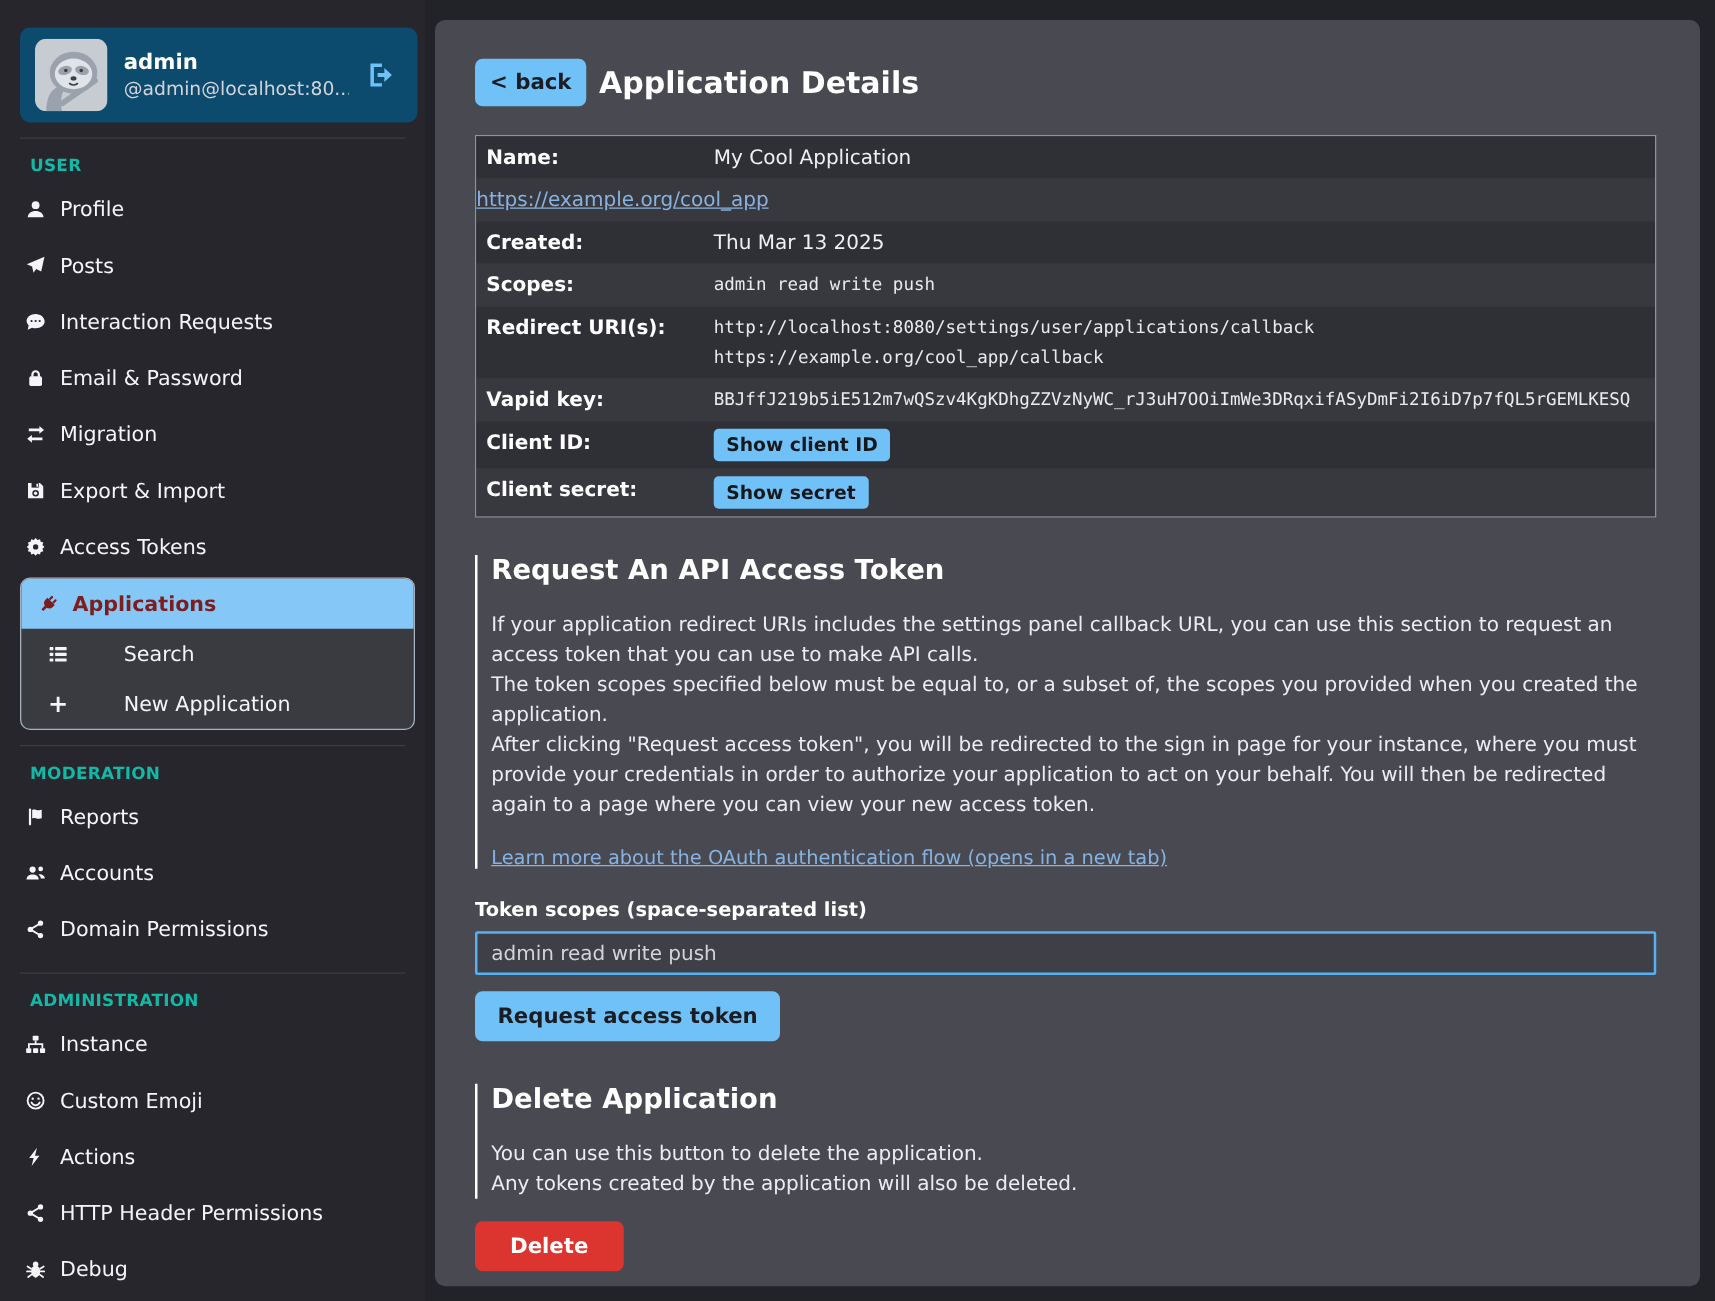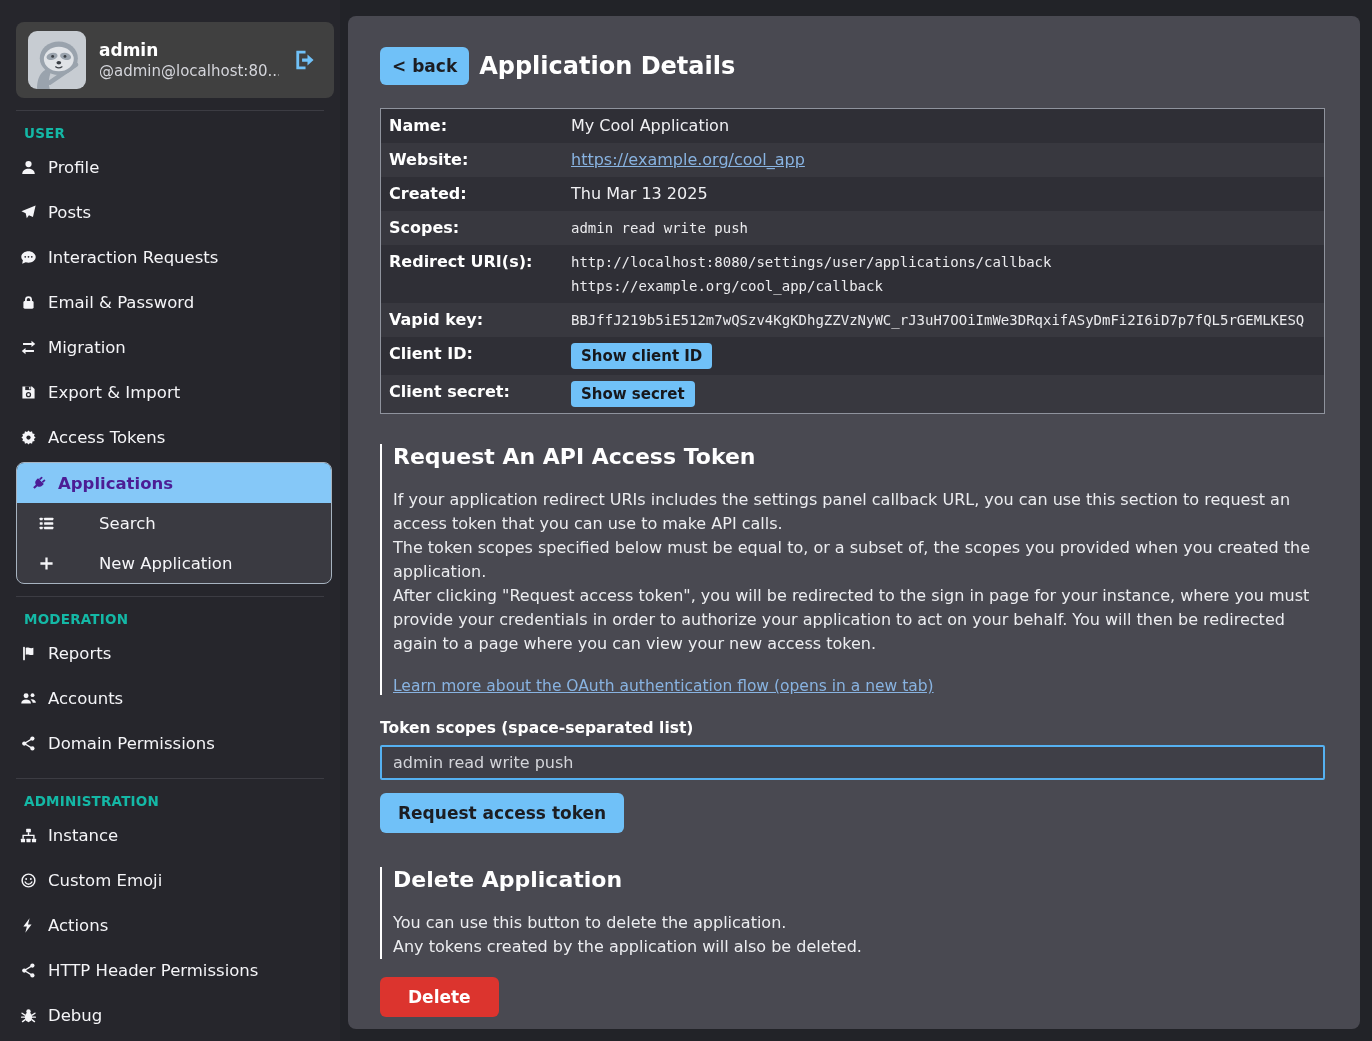--- a/index.html
+++ b/index.html
@@ -10,21 +10,21 @@
     -webkit-font-smoothing:antialiased;
   }
   .layout { display:flex; width:1372px; height:1041px; }
 
   
   .sidebar {
     width:340px; flex-shrink:0; background:#26262c;
     padding-top:22px; overflow:hidden; --cut:#26262c;
   }
   .user-card {
-    margin:0 6px 0 16px; height:76px; background:#404040;
+    margin:0 6px 0 16px; height:76px; background:#0c4a6e;
     border-radius:8px; display:flex; align-items:center; gap:13px;
     padding:27px 12px; cursor:pointer;
   }
   .avatar { width:58px; height:58px; flex-shrink:0; }
   .avatar svg { width:100%; height:100%; display:block; }
   .user-info { flex:1; min-width:0; }
   .user-name { color:#ffffff; font-weight:bold; font-size:17px; line-height:22px; }
   .user-handle { color:#d4d5db; font-size:15px; line-height:21px; white-space:nowrap; overflow:hidden; }
   .logout { width:26px; height:26px; color:#70c1f8; flex-shrink:0; margin-right:4px; cursor:pointer; }
   .logout svg { width:100%; height:100%; fill:currentColor; }
@@ -42,21 +42,21 @@
   .icon svg { width:100%; height:100%; fill:currentColor; }
   .icon .cut { fill:var(--cut,#26262c); }
   .icon .stroke { fill:none; stroke:currentColor; stroke-width:2; stroke-linecap:round; }
   .icon .ring { fill:none; stroke:currentColor; stroke-width:2.1; }
 
   .nav-group {
     margin:2px 8px 2px 16px; border:1px solid #a7b3c0; border-radius:8px;
     overflow:hidden; background:#3a3a41; --cut:#3a3a41;
   }
   .nav-item.active {
-    background:#85c8f8; color:#4c1d95; font-weight:bold;
+    background:#85c8f8; color:#7f1d1d; font-weight:bold;
     height:40px; padding-left:13px; --cut:#85c8f8;
   }
   .nav-item.sub { height:40px; padding-left:21px;gap:44px; }
 
   
   .panel {
     flex:1; margin:16px 12px 12px 8px; background:#494951;
     border-radius:8px; padding:30px 30px 28px 32px; overflow:hidden;
   }
   .title-row { display:flex; align-items:center; gap:10px; margin:1px 0 23px; }
@@ -335,21 +335,20 @@
       <button class="back-btn">&lt; back</button>
       <h1 class="page-title">Application Details</h1>
     </div>
 
     <div class="details-table">
         <div class="dt-row odd">
           <div class="dt-label">Name:</div>
           <div class="dt-value">My Cool Application</div>
         </div>
         <div class="dt-row even">
-          <div class="dt-label">Website:</div>
           <div class="dt-value"><a href="#">https://example.org/cool_app</a></div>
         </div>
         <div class="dt-row odd">
           <div class="dt-label">Created:</div>
           <div class="dt-value">Thu Mar 13 2025</div>
         </div>
         <div class="dt-row even">
           <div class="dt-label">Scopes:</div>
           <div class="dt-value">
             <div class="mono">admin read write push</div>

